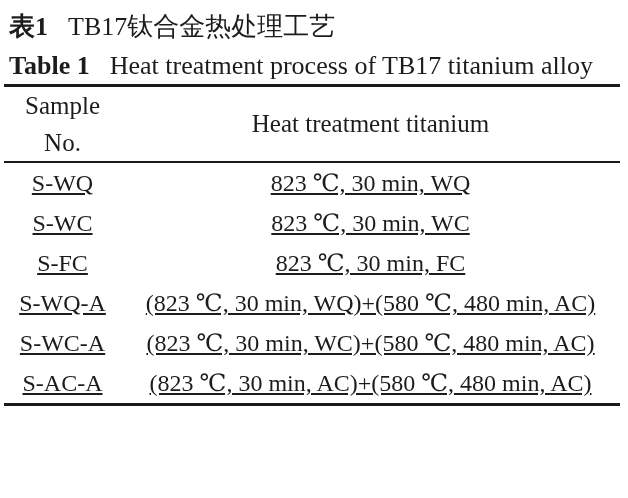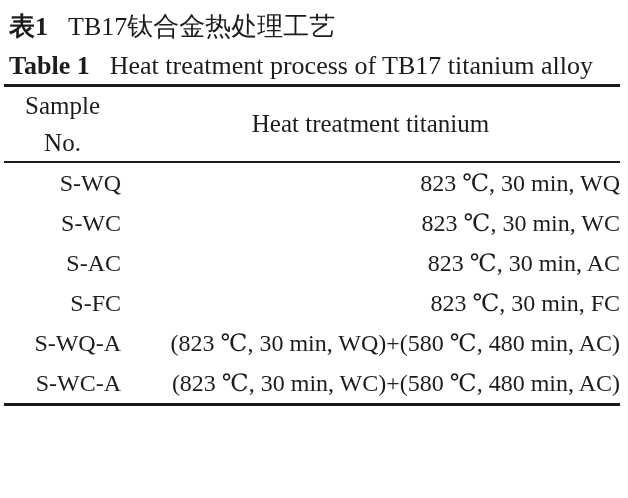--- a/index.html
+++ b/index.html
@@ -58,25 +58,26 @@
     padding: 0;
   }
   th.col-sample { width: 19%; margin-top: 28px; }
   th.col-process { width: 81%; }
   .hline {
     display: block;
     line-height: 37px;
   }
   table.data-table tbody td {
     height: 40px;
-    text-align: right;
+    text-align: center;
     vertical-align: middle;
     font-size: 24px;
     padding: 0;
     white-space: nowrap;
+    text-decoration: underline;
   }
 </style>
 </head>
 <body>
 
 <div class="page">
 
   <div class="caption-zh">
     <span class="cap-label">表1</span><span class="cap-text">TB17钛合金热处理工艺</span>
   </div>
@@ -98,31 +99,31 @@
     <tbody>
       <tr>
         <td>S-WQ</td>
         <td>823 ℃, 30 min, WQ</td>
       </tr>
       <tr>
         <td>S-WC</td>
         <td>823 ℃, 30 min, WC</td>
       </tr>
       <tr>
-        <td>S-AC</td>
-        <td>823 ℃, 30 min, AC</td>
-      </tr>
-      <tr>
         <td>S-FC</td>
         <td>823 ℃, 30 min, FC</td>
       </tr>
       <tr>
         <td>S-WQ-A</td>
         <td>(823 ℃, 30 min, WQ)+(580 ℃, 480 min, AC)</td>
       </tr>
       <tr>
         <td>S-WC-A</td>
         <td>(823 ℃, 30 min, WC)+(580 ℃, 480 min, AC)</td>
       </tr>
+      <tr>
+        <td>S-AC-A</td>
+        <td>(823 ℃, 30 min, AC)+(580 ℃, 480 min, AC)</td>
+      </tr>
     </tbody>
   </table>
 
 </div>
 
 </body></html>

